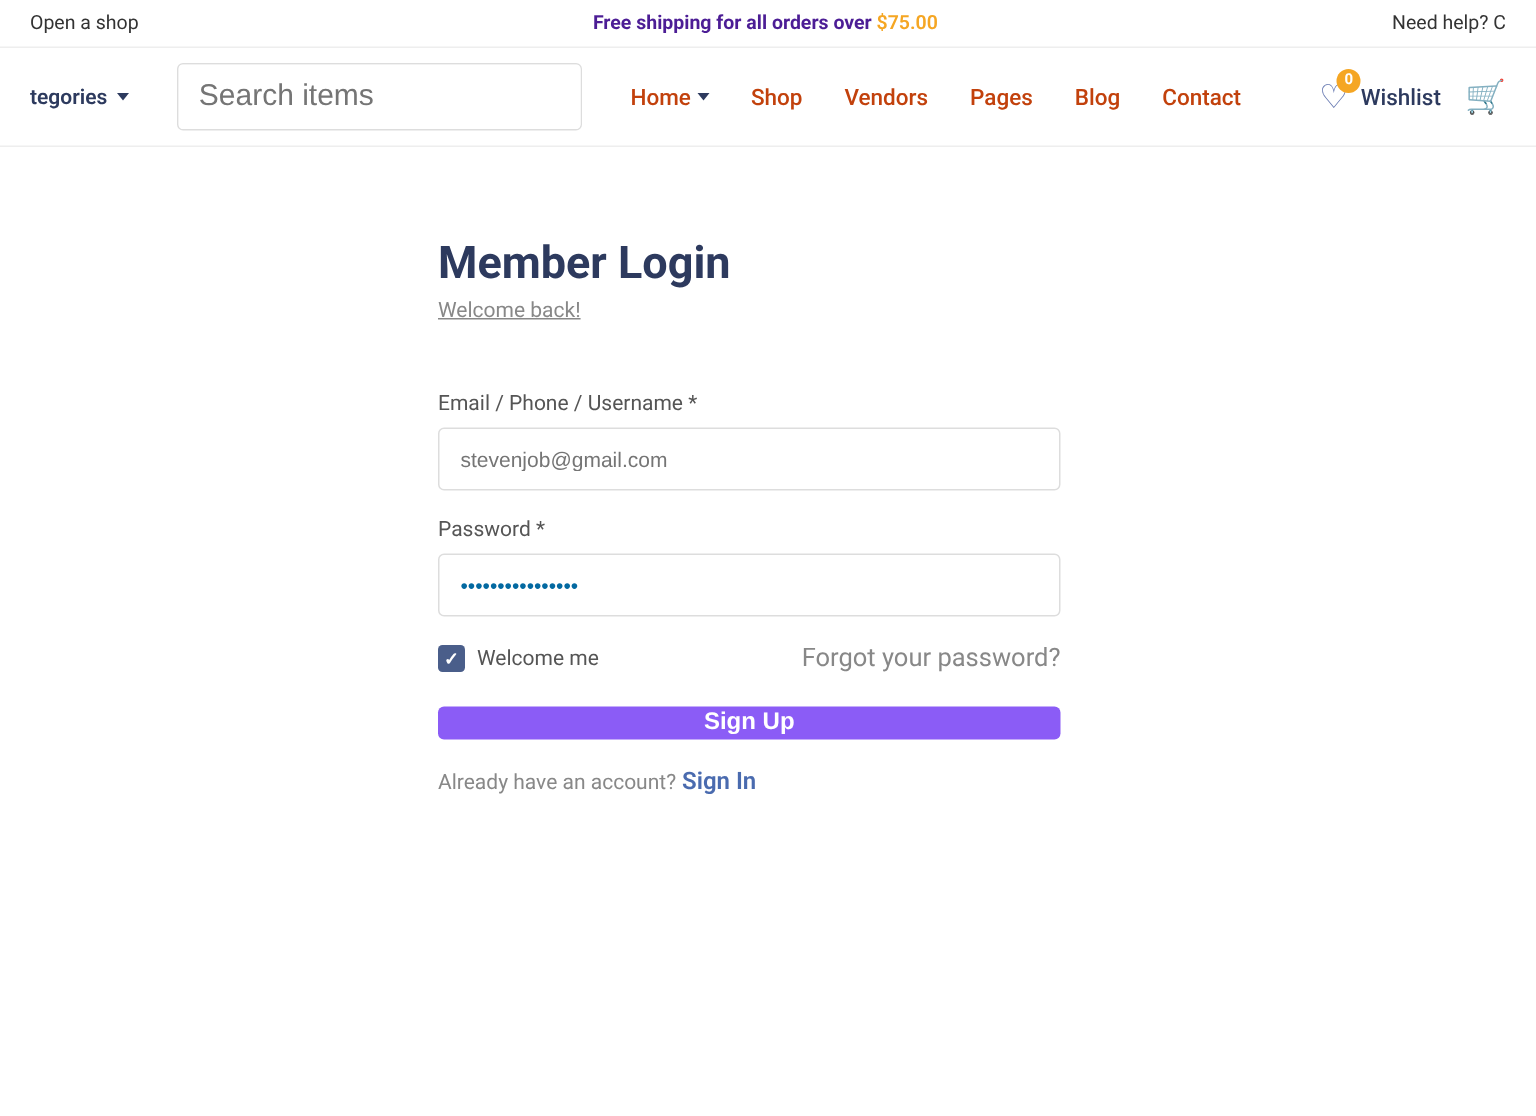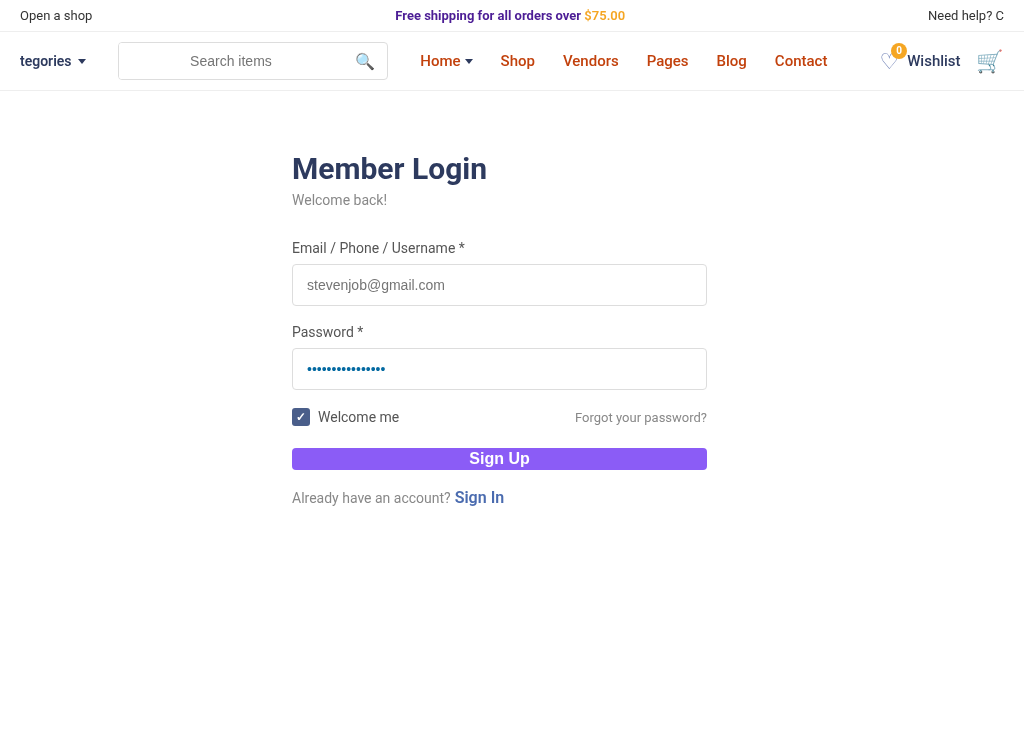--- a/index.html
+++ b/index.html
@@ -52,24 +52,23 @@
       border: 1px solid #ddd;
       border-radius: 4px;
       overflow: hidden;
       width: 320px;
       background: #fff;
     }
     .search-bar input {
       border: none;
       outline: none;
       padding: 10px 14px;
-      font-size: 14px;
+      font-size: 20px;
       flex: 1;
       color: #0c4a6e;
-      text-align: center;
     }
     .search-bar .search-icon-btn {
       background: none;
       border: none;
       padding: 0 12px;
       cursor: pointer;
       color: #555;
       font-size: 16px;
     }
 
@@ -155,21 +154,22 @@
 
     .page-title {
       font-size: 30px;
       font-weight: 700;
       color: #2d3a5e;
       margin-bottom: 6px;
     }
     .page-subtitle {
       font-size: 14px;
       color: #888;
-      margin-bottom: 32px;
+      margin-bottom: 46px;
+      text-decoration: underline;
     }
 
     .form-group {
       margin-bottom: 18px;
     }
     .form-label {
       display: block;
       font-size: 14px;
       color: #555;
       margin-bottom: 8px;
@@ -211,21 +211,21 @@
       cursor: pointer;
       flex-shrink: 0;
     }
     .checkbox-custom::after {
       content: '✓';
       color: #fff;
       font-size: 12px;
       font-weight: 700;
     }
     .forgot-link {
-      font-size: 13px;
+      font-size: 17px;
       color: #888;
       cursor: pointer;
       text-decoration: none;
     }
 
     .sign-up-btn {
       width: 100%;
       max-width: 415px;
       padding: 2px;
       background: #8b5cf6;

